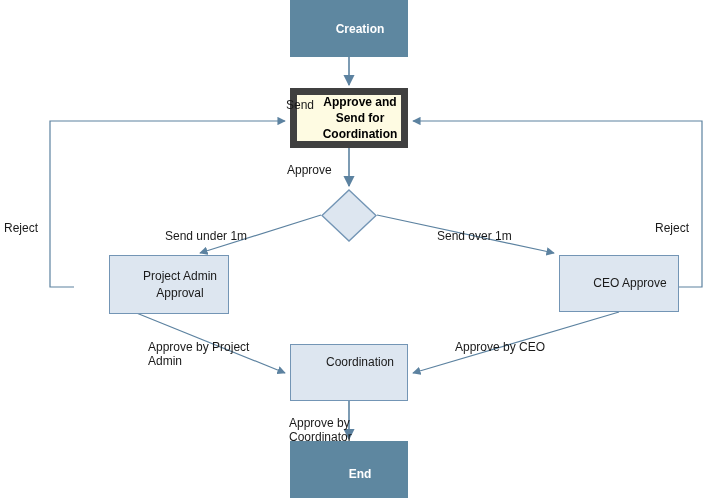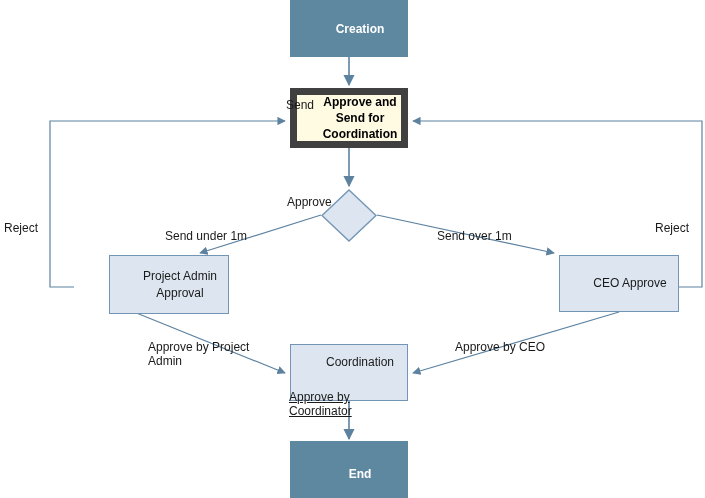--- a/index.html
+++ b/index.html
@@ -138,31 +138,31 @@
   <div class="node node-process" style="left:290px; top:344px; width:118px; height:57px; align-items:flex-start; padding-top:9px;">
     <span class="node-lines">Coordination</span>
   </div>
 
   <div class="node node-terminal" style="left:290px; top:441px; width:118px; height:57px; align-items:center; padding-top:9px;">
     <span class="node-lines">End</span>
   </div>
 
   <div class="edge-label" style="left:286px; top:70px;margin-top:28px;">Send</div>
 
-  <div class="edge-label" style="left:287px; top:163px;margin-top:32px;">Approve</div>
+  <div class="edge-label" style="left:287px; top:163px;">Approve</div>
 
   <div class="edge-label" style="left:4px; top:221px;">Reject</div>
 
   <div class="edge-label" style="left:655px; top:221px;">Reject</div>
 
   <div class="edge-label" style="left:165px; top:229px;">Send under 1m</div>
 
   <div class="edge-label" style="left:437px; top:229px;">Send over 1m</div>
 
   <div class="edge-label" style="left:148px; top:340px;">Approve by Project
 Admin</div>
 
   <div class="edge-label" style="left:455px; top:340px;">Approve by CEO</div>
 
-  <div class="edge-label" style="left:289px; top:390px;text-decoration:underline;">Approve by
+  <div class="edge-label" style="left:289px; top:416px;">Approve by
 Coordinator</div>
 
 </div>
 
 </body></html>

